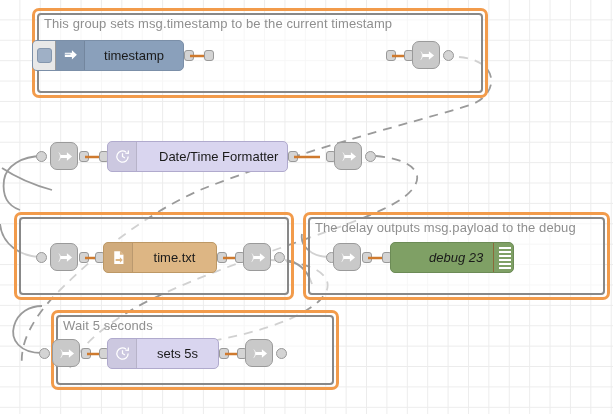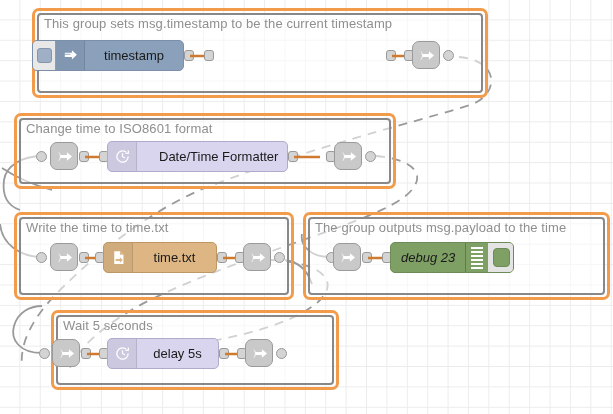--- a/index.html
+++ b/index.html
@@ -48,21 +48,21 @@
     flex:0 0 auto;
   }
   .node .label{
     flex:1 1 auto;display:flex;align-items:center;justify-content:center;
     font-size:13px;color:#1a1a1a;padding:0 10px;white-space:nowrap;
   }
   .node.inject{background:#8aa0bb;border-color:#7b8fa8;}
   .node.change{background:#dcdc8d;border-color:#b9b96e;}
   .node.datetime{background:#d9d5ef;border-color:#b0aacd;}
   .node.file{background:#ddb684;border-color:#bd9865;}
-  .node.debug{background:#7fa065;border-color:#6c8b56;}
+  .node.debug{background:#7fa065;border-color:#6c8b56;padding-left:28px;}
   .node.delay{background:#d9d5ef;border-color:#b0aacd;}
 
   .node.inject .inject-btn{
     width:22px;flex:0 0 auto;display:flex;align-items:center;justify-content:center;
     background:#e8e8e8;border-right:1px solid #9a9a9a;
   }
   .node.inject .inject-btn i{
     display:block;width:13px;height:13px;border-radius:3px;
     background:#9fb0c6;border:1px solid #8496ad;
   }
@@ -154,25 +154,20 @@
   <div class="port" style="left:404px;top:50px;"></div>
 
   <div class="linknode" style="left:412px;top:41px;">
     <svg class="glyph" width="19" height="19" viewBox="0 0 24 24">
       <path d="M4 6 a7 7 0 0 1 0 12 a9 9 0 0 0 0 -12 Z" fill="#ffffff"></path>
       <path d="M7 10 h8 V6.5 L21.5 12 L15 17.5 V14 H7 Z" fill="#ffffff"></path>
     </svg>
   </div>
   <div class="port" style="left:443px;top:50px;border-radius:6px;width:11px;"></div>
 
-  <div class="group" style="left:14px;top:113px;width:382px;height:76px;">
-    <div class="g-outer"></div>
-    <div class="g-inner"></div>
-    <div class="g-label">Change time to ISO8601 format</div>
-  </div>
 
   <div class="port" style="left:36px;top:151px;border-radius:6px;width:11px;"></div>
   <div class="linknode" style="left:50px;top:142px;">
     <svg class="glyph" width="19" height="19" viewBox="0 0 24 24">
       <path d="M4 6 a7 7 0 0 1 0 12 a9 9 0 0 0 0 -12 Z" fill="#ffffff"></path>
       <path d="M7 10 h8 V6.5 L21.5 12 L15 17.5 V14 H7 Z" fill="#ffffff"></path>
     </svg>
   </div>
   <div class="port" style="left:79px;top:151px;"></div>
 
@@ -202,21 +197,20 @@
     <svg class="glyph" width="19" height="19" viewBox="0 0 24 24">
       <path d="M4 6 a7 7 0 0 1 0 12 a9 9 0 0 0 0 -12 Z" fill="#ffffff"></path>
       <path d="M7 10 h8 V6.5 L21.5 12 L15 17.5 V14 H7 Z" fill="#ffffff"></path>
     </svg>
   </div>
   <div class="port" style="left:365px;top:151px;border-radius:6px;width:11px;"></div>
 
   <div class="group" style="left:14px;top:212px;width:280px;height:88px;">
     <div class="g-outer"></div>
     <div class="g-inner"></div>
-    <div class="g-label">Write the time to time.txt</div>
   </div>
 
   <div class="port" style="left:36px;top:252px;border-radius:6px;width:11px;"></div>
   <div class="linknode" style="left:50px;top:243px;">
     <svg class="glyph" width="19" height="19" viewBox="0 0 24 24">
       <path d="M4 6 a7 7 0 0 1 0 12 a9 9 0 0 0 0 -12 Z" fill="#ffffff"></path>
       <path d="M7 10 h8 V6.5 L21.5 12 L15 17.5 V14 H7 Z" fill="#ffffff"></path>
     </svg>
   </div>
   <div class="port" style="left:79px;top:252px;"></div>
@@ -247,21 +241,21 @@
     <svg class="glyph" width="19" height="19" viewBox="0 0 24 24">
       <path d="M4 6 a7 7 0 0 1 0 12 a9 9 0 0 0 0 -12 Z" fill="#ffffff"></path>
       <path d="M7 10 h8 V6.5 L21.5 12 L15 17.5 V14 H7 Z" fill="#ffffff"></path>
     </svg>
   </div>
   <div class="port" style="left:274px;top:252px;border-radius:6px;width:11px;"></div>
 
   <div class="group" style="left:303px;top:212px;width:307px;height:88px;">
     <div class="g-outer"></div>
     <div class="g-inner"></div>
-    <div class="g-label">The group outputs msg.payload to the time</div>
+    <div class="g-label">The delay outputs msg.payload to the debug</div>
   </div>
 
   <div class="port" style="left:326px;top:252px;border-radius:6px;width:11px;"></div>
   <div class="linknode" style="left:333px;top:243px;">
     <svg class="glyph" width="19" height="19" viewBox="0 0 24 24">
       <path d="M4 6 a7 7 0 0 1 0 12 a9 9 0 0 0 0 -12 Z" fill="#ffffff"></path>
       <path d="M7 10 h8 V6.5 L21.5 12 L15 17.5 V14 H7 Z" fill="#ffffff"></path>
     </svg>
   </div>
   <div class="port" style="left:362px;top:252px;"></div>
@@ -308,21 +302,21 @@
   <div class="port" style="left:99px;top:348px;"></div>
 
   <div class="node delay" style="left:107px;top:338px;width:112px;height:31px;">
     <div class="icon-box">
       <svg class="glyph" width="17" height="17" viewBox="0 0 24 24" fill="none" stroke="#ffffff" stroke-width="1.8">
         <path d="M20 12 a8 8 0 1 1 -3.2 -6.4"></path>
         <path d="M20.3 3.4 L20.2 7.6 L16 7.2"></path>
         <path d="M12 7.5 V12 L15.4 14.2"></path>
       </svg>
     </div>
-    <div class="label">delay 5s</div>
+    <div class="label">sets 5s</div>
   </div>
   <div class="port" style="left:219px;top:348px;"></div>
 
   <svg style="position:absolute;left:225px;top:348px;width:20px;height:12px;">
     <line x1="0" y1="6" x2="20" y2="6" stroke="#cf7a2e" stroke-width="2.5"></line>
   </svg>
   <div class="port" style="left:237px;top:348px;"></div>
 
   <div class="linknode" style="left:245px;top:339px;">
     <svg class="glyph" width="19" height="19" viewBox="0 0 24 24">

